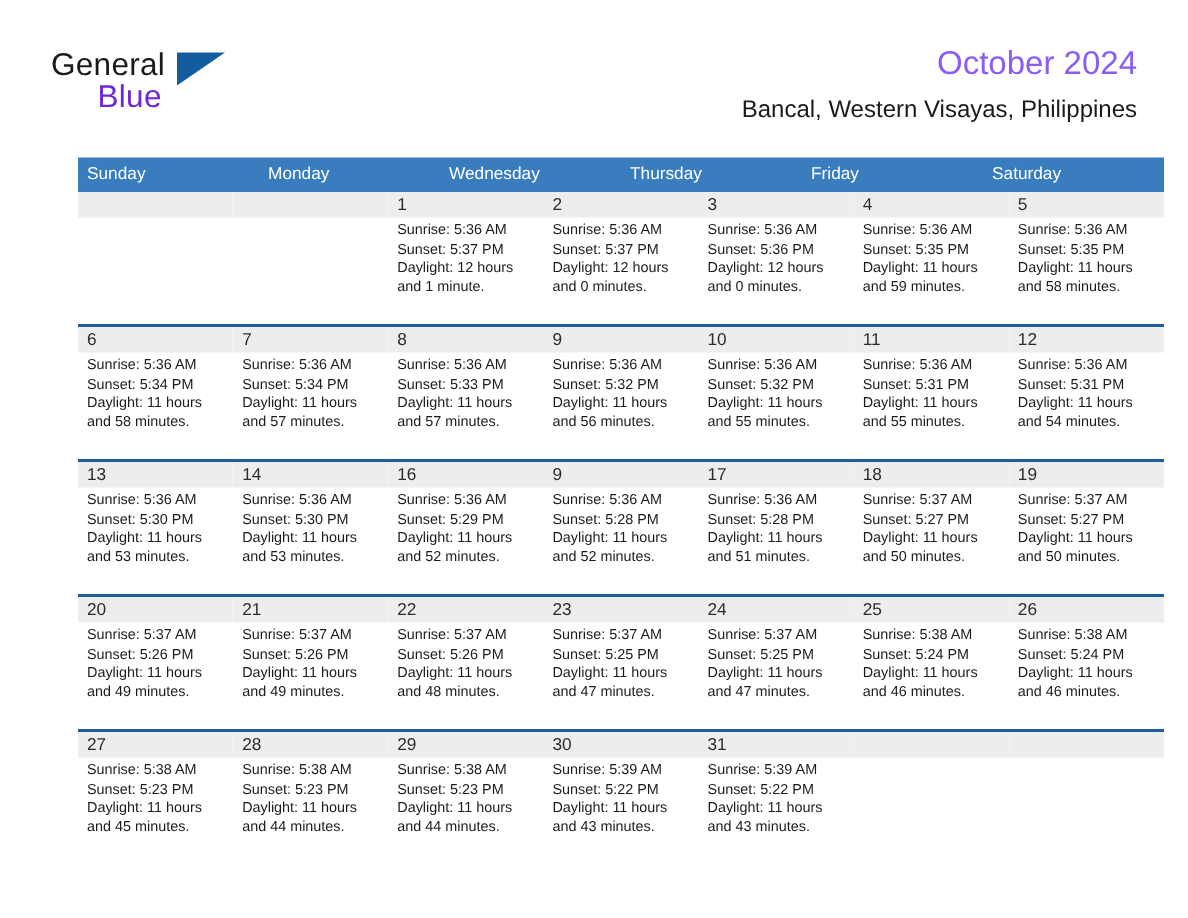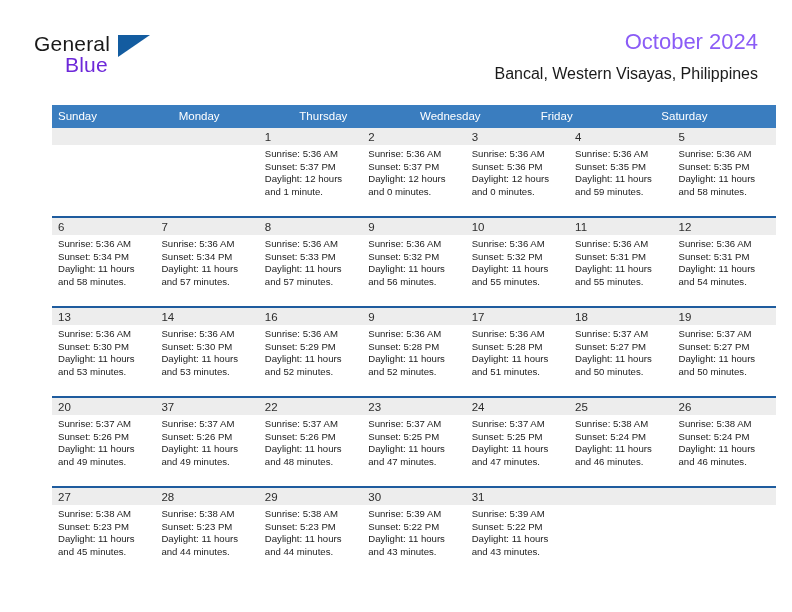--- a/index.html
+++ b/index.html
@@ -159,22 +159,22 @@
       <div class="cal-title">October 2024</div>
       <div class="cal-subtitle">Bancal, Western Visayas, Philippines</div>
     </div>
 
   </div>
 
   <div class="calendar">
     <div class="weekday-row" id="weekday-row">
         <div class="weekday">Sunday</div>
         <div class="weekday">Monday</div>
+        <div class="weekday">Wednesday</div>
         <div class="weekday">Thursday</div>
-        <div class="weekday">Wednesday</div>
         <div class="weekday">Friday</div>
         <div class="weekday">Saturday</div>
       </div>
     <div id="weeks-container">
         <div class="week-row first">
           <div class="day-cell empty">
             <div class="day-head"></div>
             <div class="day-body"></div>
           </div>
           <div class="day-cell empty">
@@ -361,21 +361,21 @@
           <div class="day-cell">
             <div class="day-head">20</div>
             <div class="day-body">
               <div>Sunrise: 5:37 AM</div>
               <div>Sunset: 5:26 PM</div>
               <div>Daylight: 11 hours</div>
               <div>and 49 minutes.</div>
             </div>
           </div>
           <div class="day-cell">
-            <div class="day-head">37</div>
+            <div class="day-head">21</div>
             <div class="day-body">
               <div>Sunrise: 5:37 AM</div>
               <div>Sunset: 5:26 PM</div>
               <div>Daylight: 11 hours</div>
               <div>and 49 minutes.</div>
             </div>
           </div>
           <div class="day-cell">
             <div class="day-head">22</div>
             <div class="day-body">

